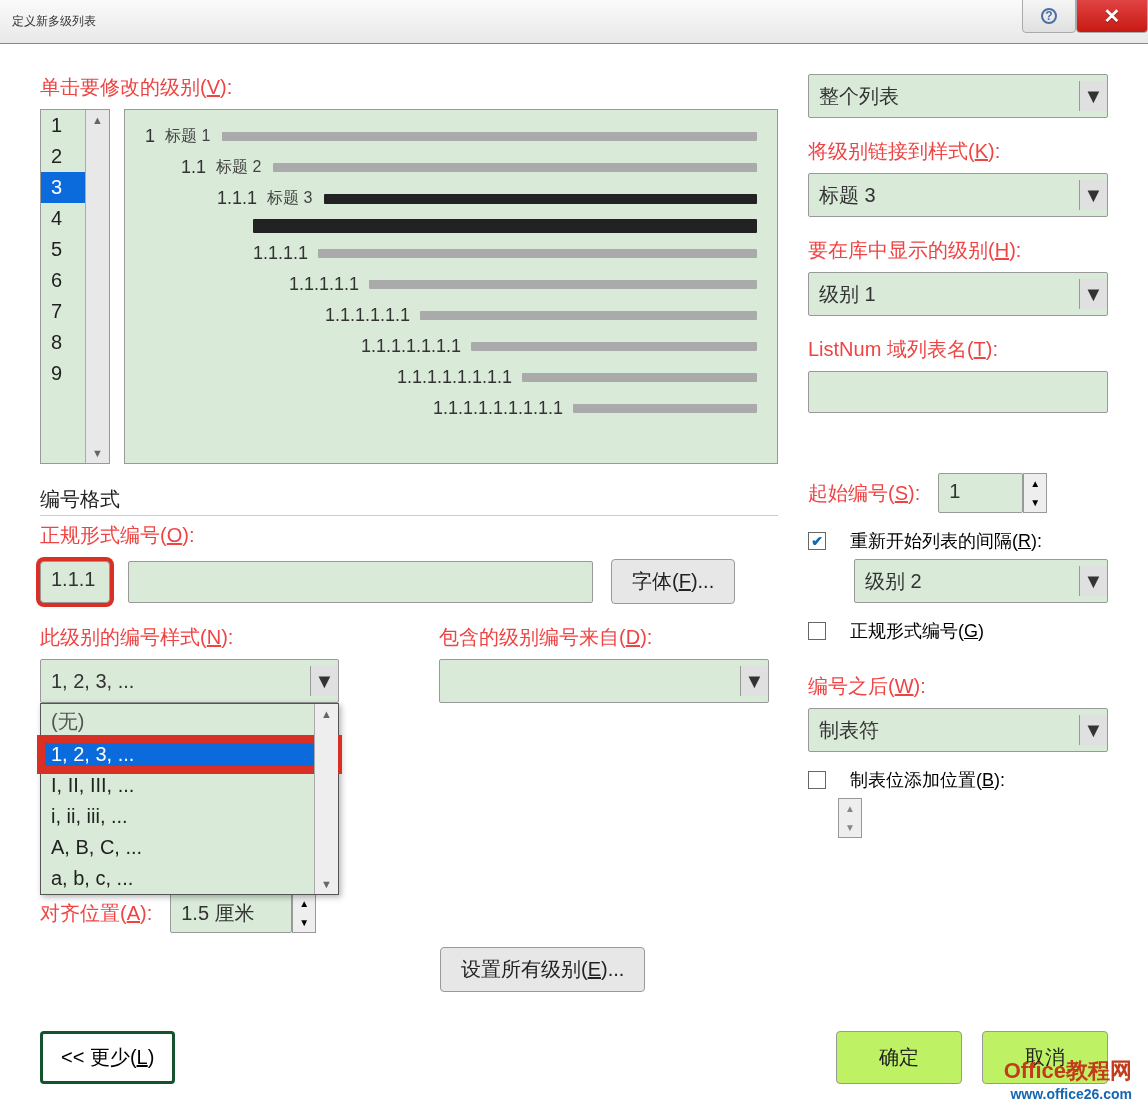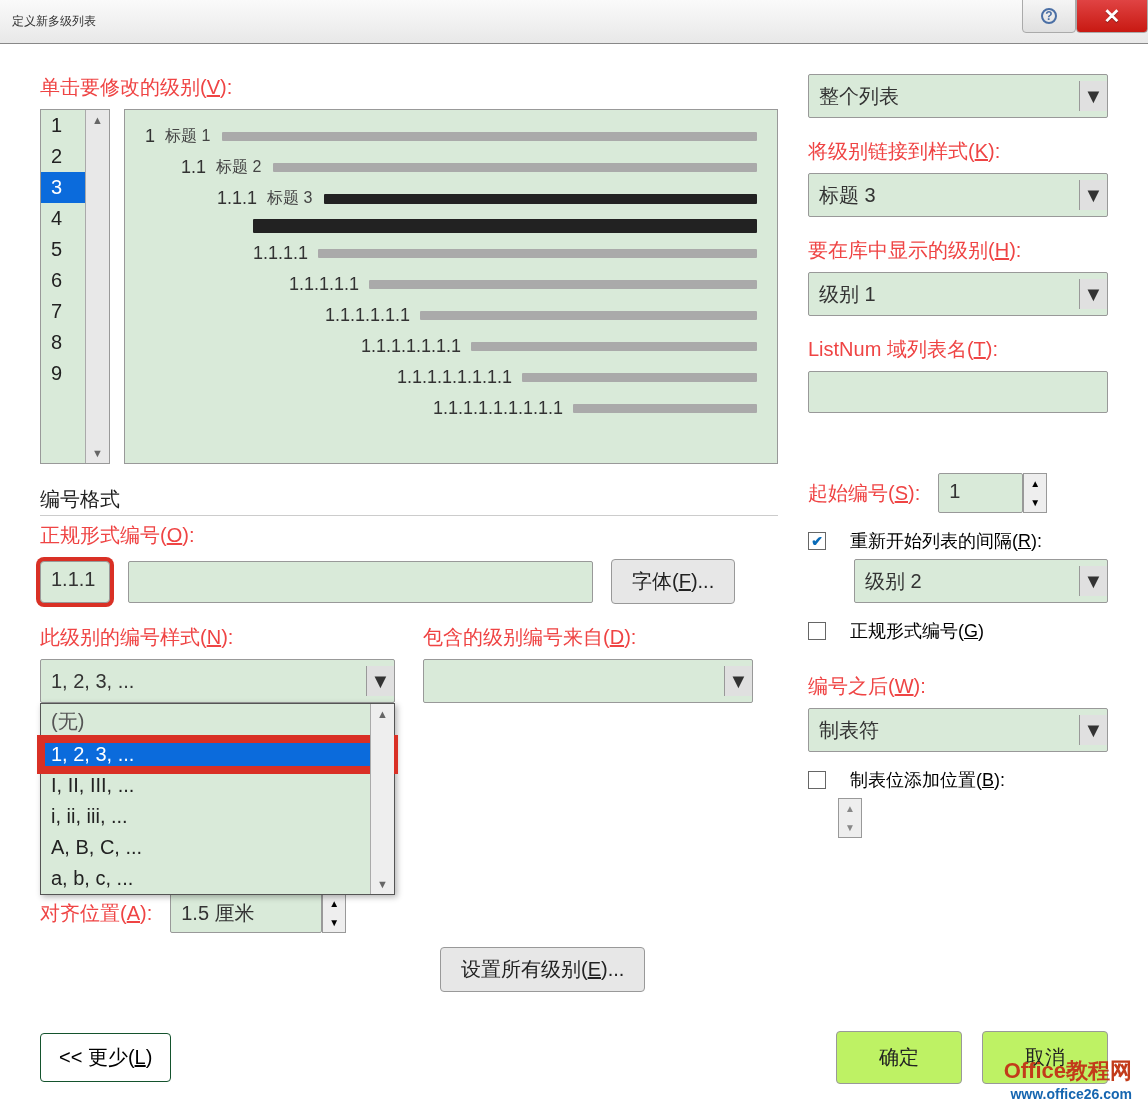--- a/index.html
+++ b/index.html
@@ -151,21 +151,21 @@
       display:flex;justify-content:space-between;align-items:center;
     }
     .right-side-group{margin-bottom:20px;}
     .disabled{color:#888;}
     .watermark{
       position:absolute;right:16px;bottom:12px;text-align:right;
       font-family:Arial;pointer-events:none;
     }
     .watermark .wm1{font-size:22px;font-weight:bold;color:#c23b1a;}
     .watermark .wm2{font-size:14px;color:#1666b0;font-weight:bold;}
-    .more-less-btn{border:1px solid #14532d;background:#fff;padding:10px 18px;font-size:20px;border-radius:4px;}
+    .more-less-btn{border:3px solid #14532d;background:#fff;padding:10px 18px;font-size:20px;border-radius:4px;}
     .ok-cancel{display:flex;gap:20px;}
     .ok-cancel .btn{padding:12px 42px;background:#bef264;}
   </style>
 </head>
 <body>
 
 <div class="title-bar">
   <span class="title-text">定义新多级列表</span>
   <div class="title-btns">
     <div class="title-btn">
@@ -255,26 +255,26 @@
     <div class="row">
       <div class="input-box red-highlight" style="width:70px">
         <span>1.1.1</span>
       </div>
       <div class="input-box" style="flex:1;max-width:465px"></div>
       <div class="btn">
         <span>字体(</span><span class="underline-key">F</span>)...
       </div>
     </div>
 
-    <div class="row" style="margin-top:20px;gap:28px;align-items:center;">
+    <div class="row" style="margin-top:20px;gap:44px;align-items:center;">
       <div style="flex:0 0 355px">
         <span class="label">
           <span>此级别的编号样式(</span><span class="underline-key">N</span>):
         </span>
-        <div class="select-wrap" style="width:355px">
+        <div class="select-wrap" style="width:299px">
           <div class="select-box">
             <span>1, 2, 3, ...</span>
             <span class="select-arrow">▼</span>
           </div>
           <div class="dropdown-list" id="ns-dropdown">
             <div class="dropdown-item none">(无)</div>
               <div class="dropdown-item selected">1, 2, 3, ...</div>
               <div class="dropdown-item">I, II, III, ...</div>
               <div class="dropdown-item">i, ii, iii, ...</div>
               <div class="dropdown-item">A, B, C, ...</div>
@@ -295,21 +295,21 @@
           <span class="select-arrow">▼</span>
         </div>
       </div>
     </div>
 
     <div class="row" style="margin-top:190px">
       <span class="label" style="margin:0">
         <span>对齐位置(</span><span class="underline-key">A</span>):
       </span>
       <div class="spinner">
-        <div class="input-box" style="width:152px"><span>1.5 厘米</span></div>
+        <div class="input-box" style="width:122px"><span>1.5 厘米</span></div>
         <div class="spinner-btns">
           <div class="spinner-btn">▲</div>
           <div class="spinner-btn">▼</div>
         </div>
       </div>
     </div>
     <div class="row" style="margin-top:14px;margin-left:400px">
       <div class="btn">
         <span>设置所有级别(</span><span class="underline-key">E</span>)...
       </div>

